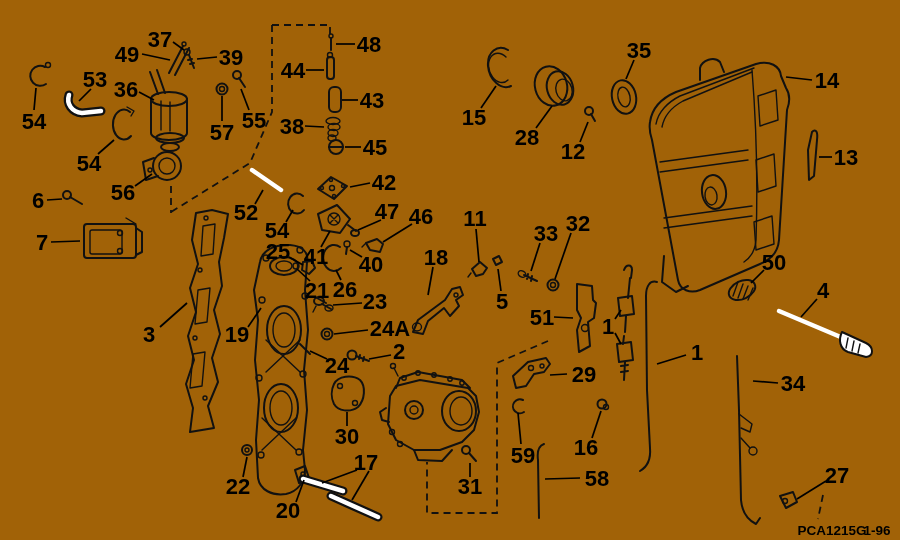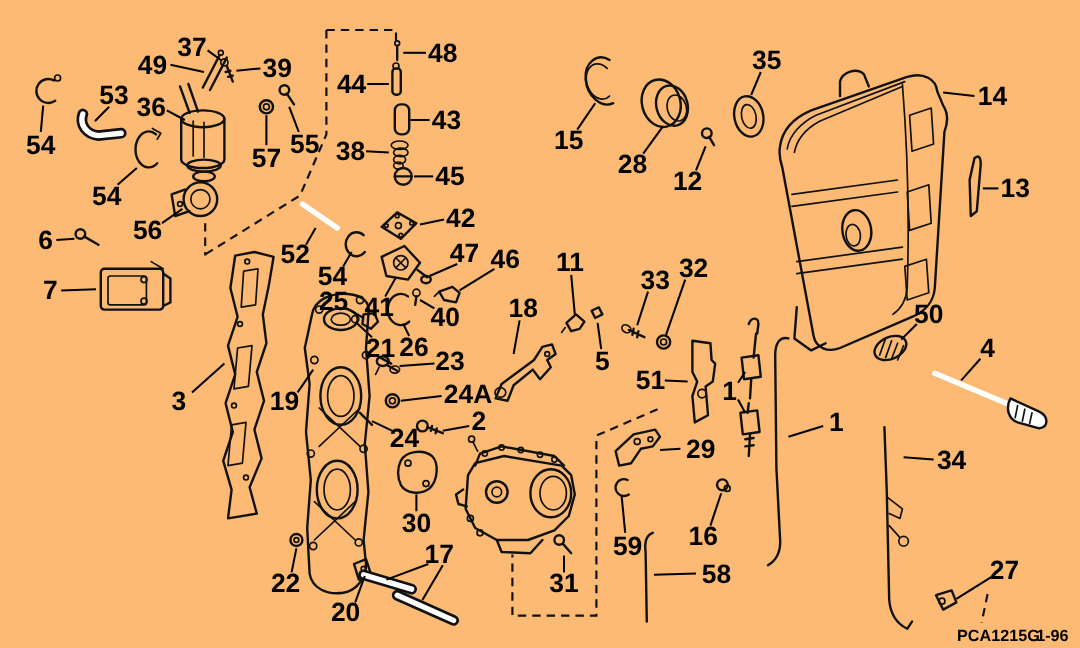--- a/index.html
+++ b/index.html
@@ -1,16 +1,16 @@
 <!DOCTYPE html>
 <html><head>
 <meta charset="utf-8">
 <style>
   html,body{margin:0;padding:0;background:#fff;}
-  #stage{position:relative;width:900px;height:540px;background:#fdba74;overflow:hidden;}
+  #stage{position:relative;width:900px;height:540px;background:#a16207;overflow:hidden;}
   svg{display:block;}
   .part{stroke:#111;fill:none;stroke-width:2;stroke-linejoin:round;stroke-linecap:round;}
   .thin{stroke-width:1.4;}
   .fillw{fill:#fff;}
   .dashed{stroke:#111;fill:none;stroke-width:1.8;stroke-dasharray:7 5;}
   .tube{stroke:#111;stroke-width:9;stroke-linecap:round;fill:none;}
   .tube-core{stroke:#fff;stroke-width:4.5;stroke-linecap:round;fill:none;}
   .callout-line{stroke:#000;stroke-width:1.7;}
   .callout-text{font-family:"Liberation Sans",sans-serif;font-weight:bold;font-size:22px;fill:#000;text-anchor:middle;dominant-baseline:central;}
   .footer-text{font-family:"Liberation Sans",sans-serif;font-weight:bold;font-size:13.5px;fill:#000;text-anchor:middle;dominant-baseline:central;}

